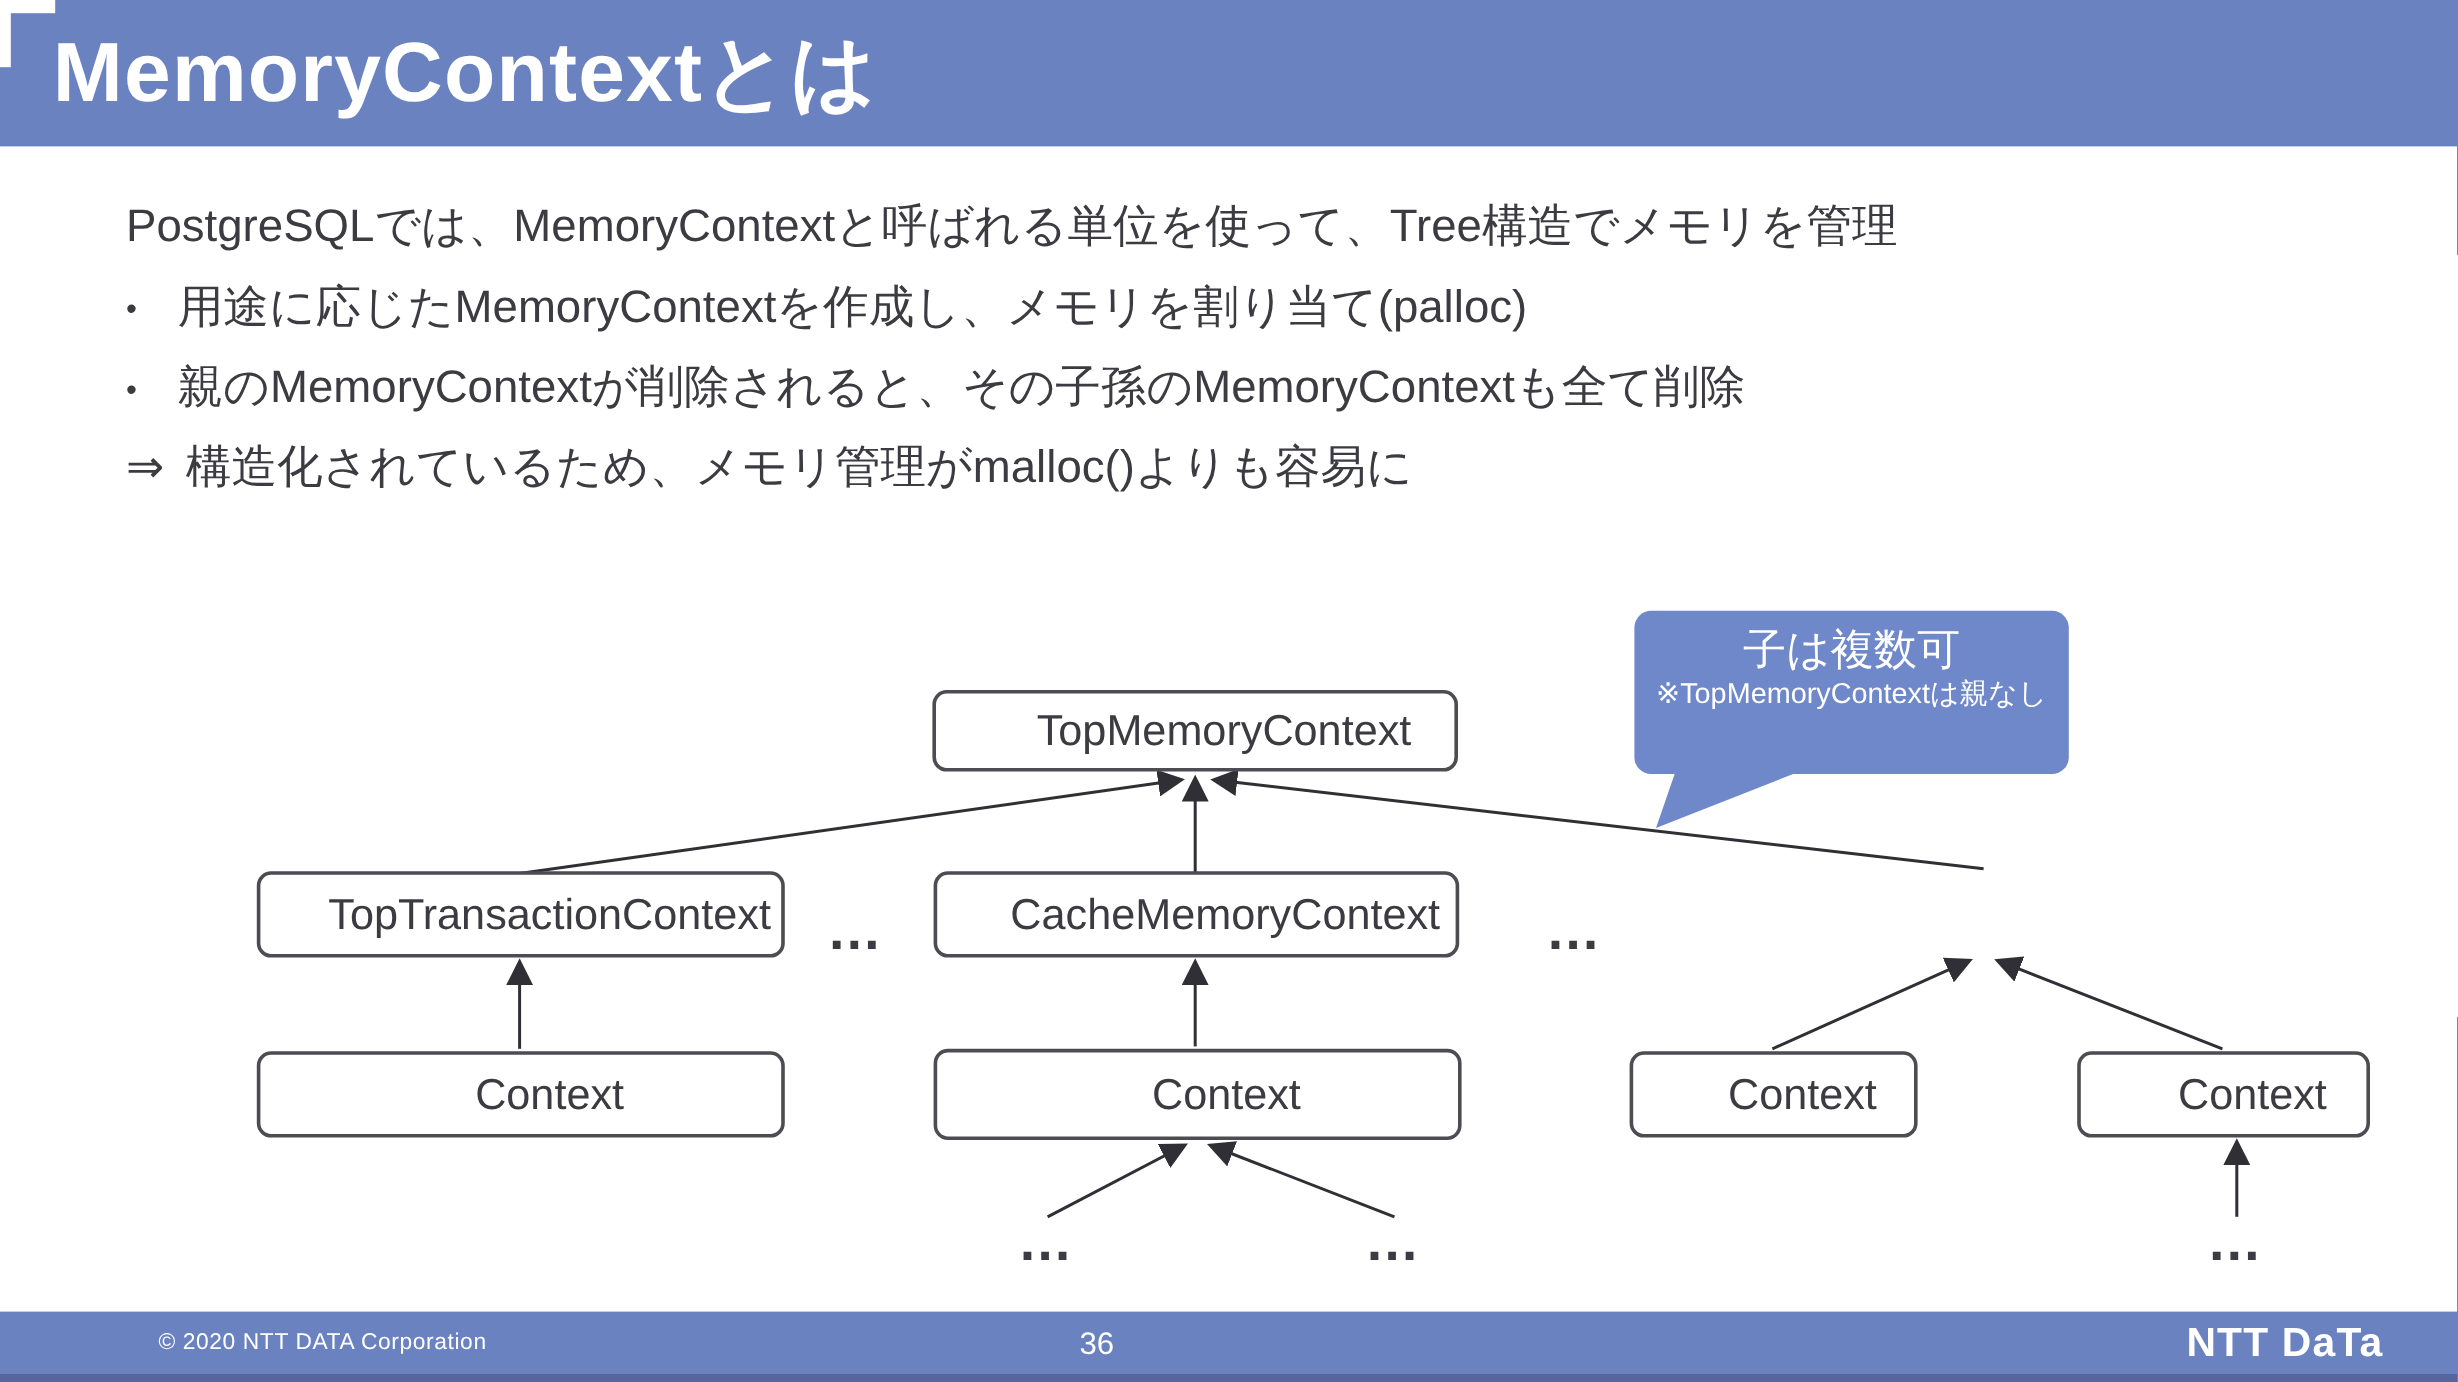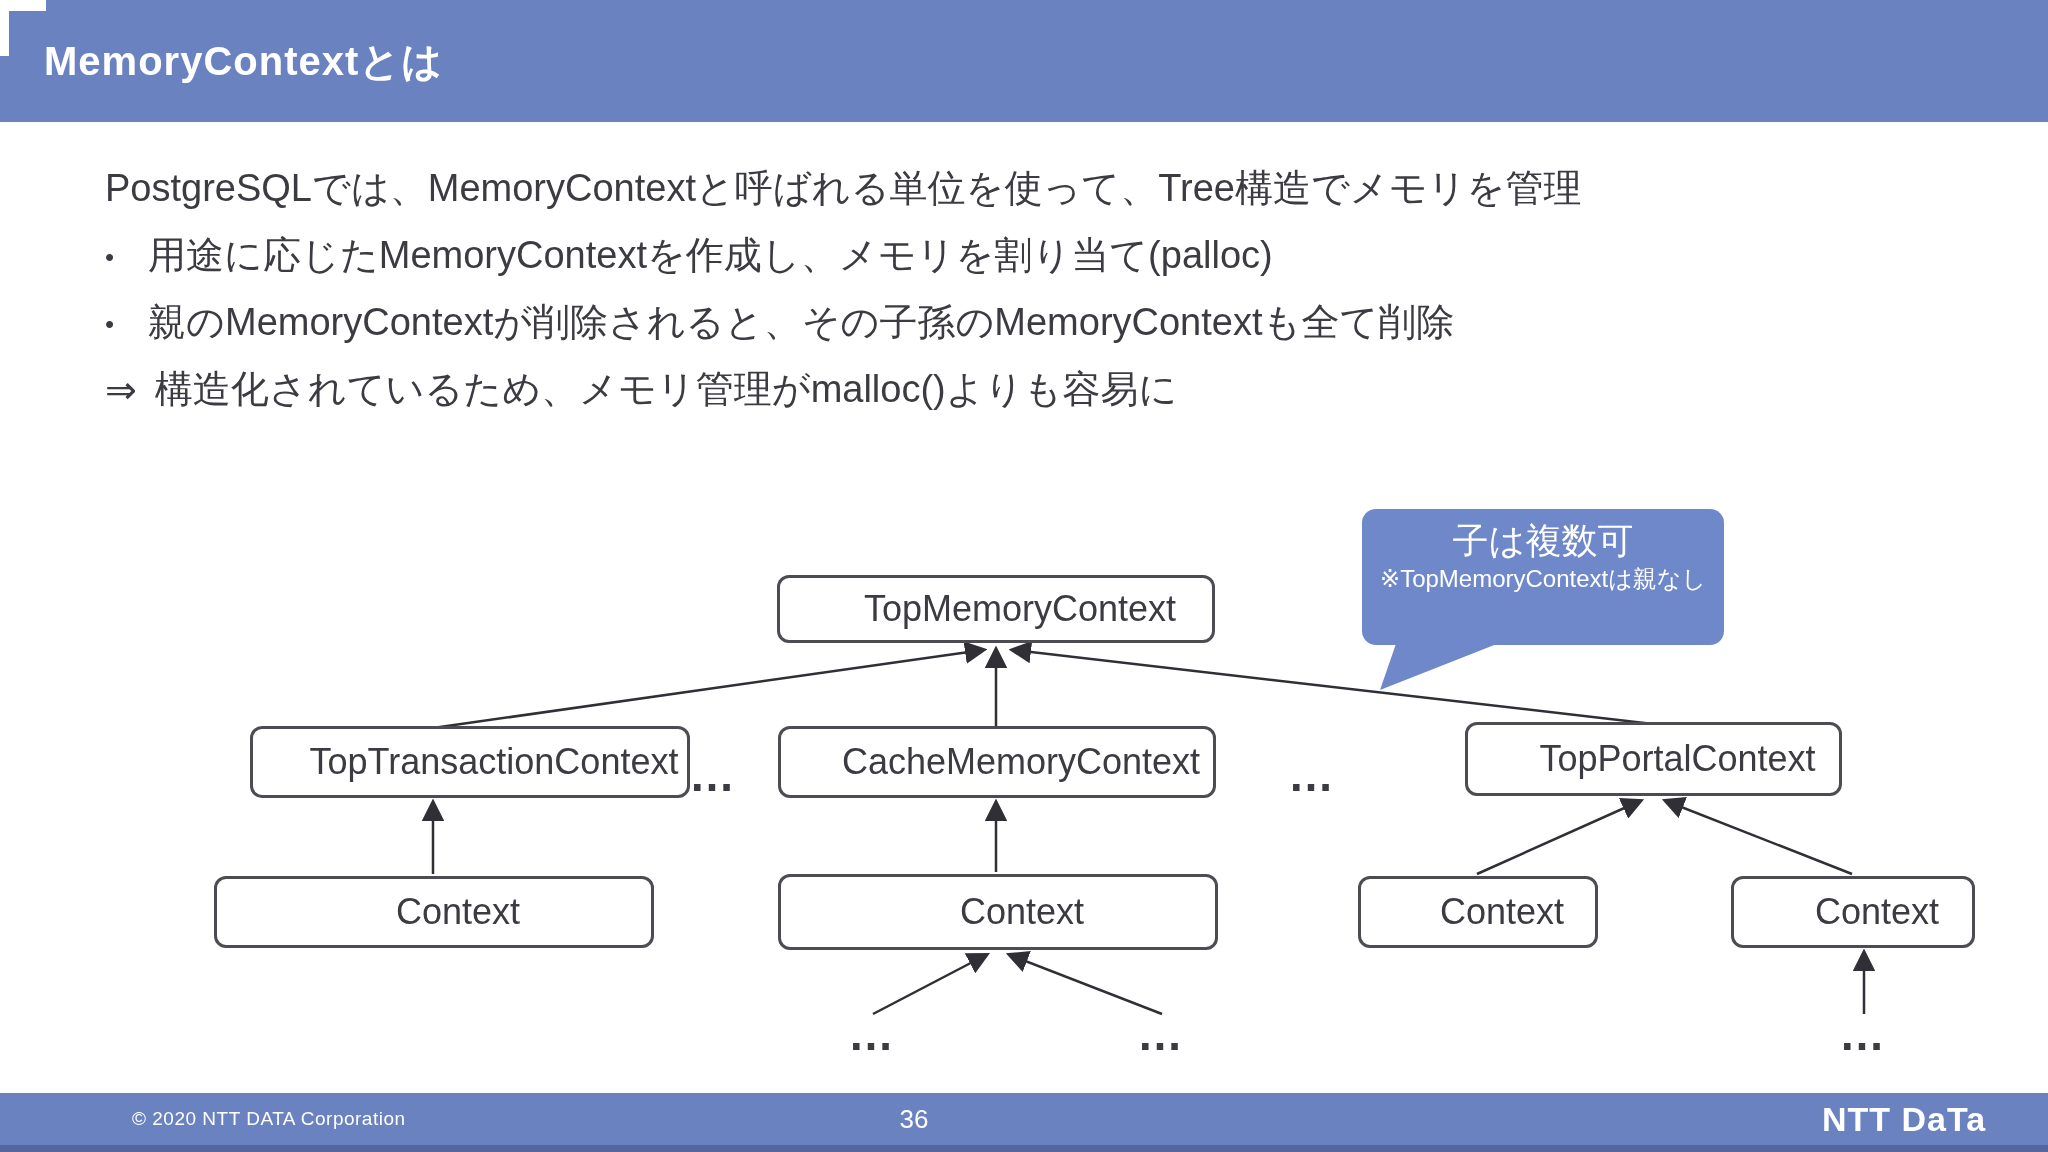--- a/index.html
+++ b/index.html
@@ -4,41 +4,41 @@
 <style>
   html,body{margin:0;padding:0;background:#222;}
   .slide{
     position:relative;width:2048px;height:1152px;background:#ffffff;overflow:hidden;
     font-family:"Liberation Sans","DejaVu Sans",sans-serif;color:#3b3b41;
   }
   
   .header{position:absolute;left:0;top:0;width:2048px;height:122px;background:#6b82c1;}
   .header .title{
     position:absolute;left:44px;top:0;height:122px;display:flex;align-items:center;
-    font-size:40px;font-weight:bold;color:#ffffff;letter-spacing:1px;
+    font-size:70px;font-weight:bold;color:#ffffff;letter-spacing:1px;
   }
   .notch-top{position:absolute;left:0;top:0;width:46px;height:11px;background:#ffffff;}
   .notch-left{position:absolute;left:0;top:0;width:9px;height:56px;background:#ffffff;}
   
   .textline{position:absolute;font-size:38px;color:#3b3b41;white-space:nowrap;}
   .intro{left:105px;top:163px;}
   .bullet-row{display:flex;align-items:center;}
   .bullet1{left:105px;top:230px;}
   .bullet2{left:105px;top:297px;}
   .bullet-dot{font-size:26px;margin-right:34px;position:relative;top:2px;}
   .conclusion{left:105px;top:364px;}
   .arrow-mark{margin-right:18px;}
   
   .node{
     position:absolute;background:#ffffff;border:3px solid #4c4c52;border-radius:12px;
     display:flex;align-items:center;justify-content:center;
     font-size:36px;color:#3b3b41;box-sizing:border-box;white-space:nowrap;padding-left:48px;
   }
   .n-top{left:777px;top:575px;width:438px;height:68px;}
-  .n-l2a{left:214px;top:726px;width:440px;height:72px;margin-left:36px;}
+  .n-l2a{left:214px;top:726px;width:440px;height:72px;}
   .n-l2b{left:778px;top:726px;width:438px;height:72px;}
   .n-l2c{left:1465px;top:722px;width:377px;height:74px;}
   .n-l3a{left:214px;top:876px;width:440px;height:72px;}
   .n-l3b{left:778px;top:874px;width:440px;height:76px;}
   .n-l3c{left:1358px;top:876px;width:240px;height:72px;}
   .n-l3d{left:1731px;top:876px;width:244px;height:72px;}
   
   .dots{
     position:absolute;font-size:46px;font-weight:bold;color:#3b3b41;
     letter-spacing:4px;transform:translate(-50%,-50%);
@@ -115,21 +115,20 @@
       <line x1="873" y1="1014" x2="986" y2="955" marker-end="url(#arrow)"></line>
       <line x1="1162" y1="1014" x2="1010" y2="955" marker-end="url(#arrow)"></line>
       <line x1="1864" y1="1014" x2="1864" y2="953" marker-end="url(#arrow)"></line>
     </g>
     <polygon points="1398,638 1512,638 1380,690" fill="#6f88ca"></polygon>
   </svg>
 
   <div class="node n-top">TopMemoryContext</div>
   <div class="node n-l2a">TopTransactionContext</div>
   <div class="node n-l2b">CacheMemoryContext</div>
-  <div class="node n-l2c">TopPortalContext</div>
   <div class="node n-l3a">Context</div>
   <div class="node n-l3b">Context</div>
   <div class="node n-l3c">Context</div>
   <div class="node n-l3d">Context</div>
 
   <div class="dots d-l2a">…</div>
   <div class="dots d-l2b">…</div>
   <div class="dots d-b1">…</div>
   <div class="dots d-b2">…</div>
   <div class="dots d-b3">…</div>

